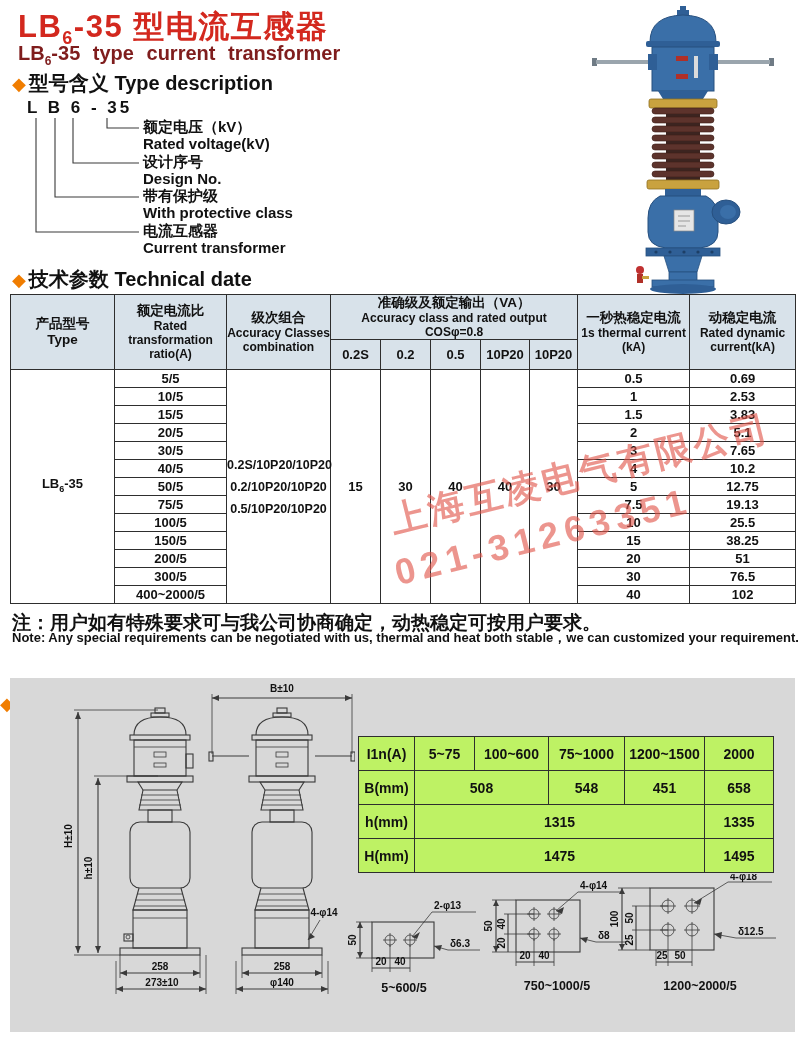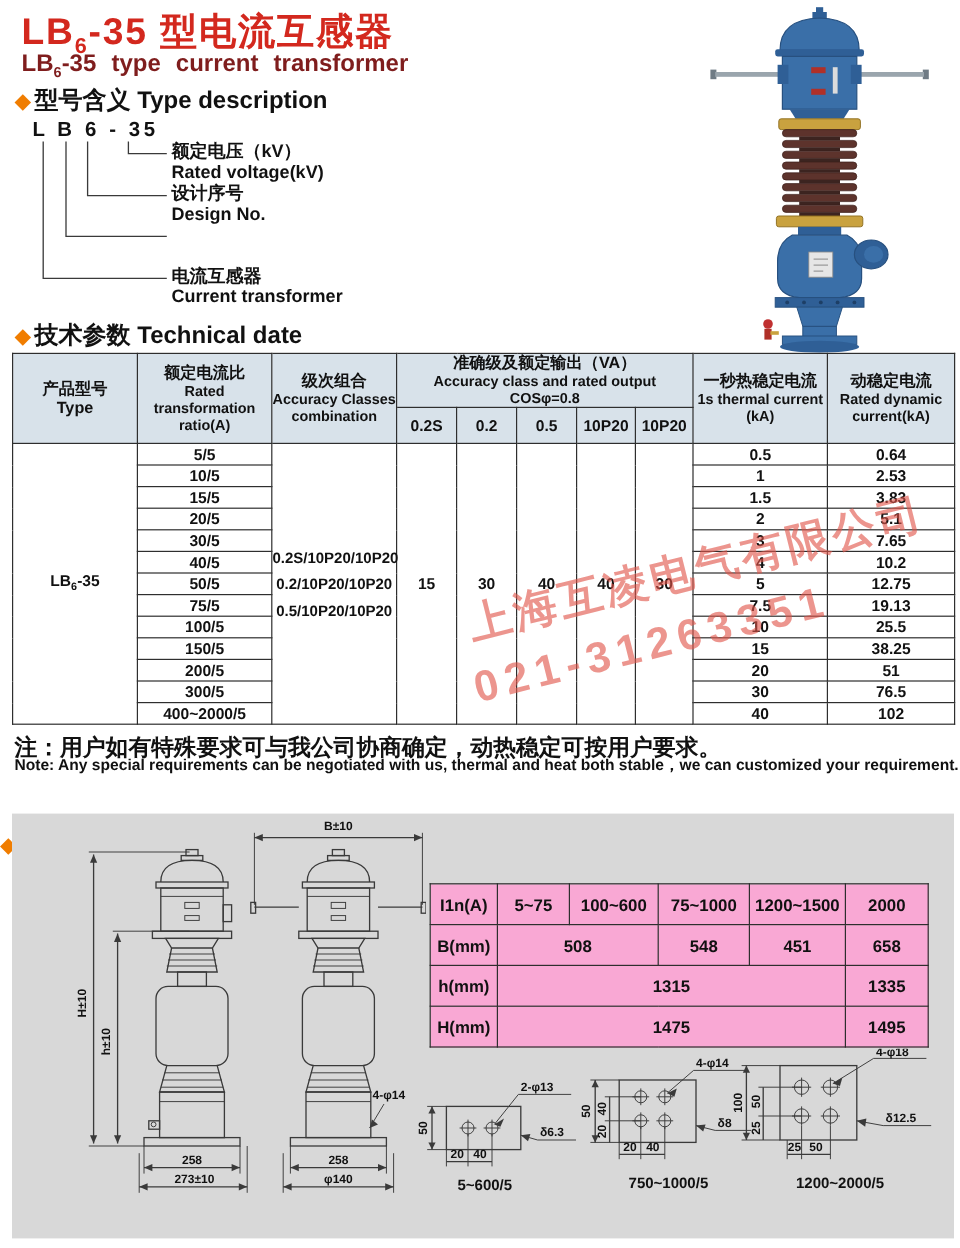--- a/index.html
+++ b/index.html
@@ -49,21 +49,21 @@
   .panel { position:absolute; left:10px; top:678px; width:785px; height:354px; background:#d8d8d8; }
   .panel svg { position:absolute; }
   .dline { stroke:#3a3a3a; stroke-width:1.1; fill:none; }
   .thin  { stroke:#3a3a3a; stroke-width:0.8; fill:none; }
   .dimtxt { font-size:10px; font-weight:bold; fill:#111; }
   .captxt { font-size:12.5px; font-weight:bold; fill:#111; }
   .arr { fill:#3a3a3a; }
 
   
   .dimtbl { position:absolute; left:348px; top:58px; border-collapse:collapse; table-layout:fixed; width:415px; }
-  .dimtbl td { border:1.5px solid #2e2e2e; background:#f9a8d4; text-align:center; vertical-align:middle;
+  .dimtbl td { border:1.5px solid #2e2e2e; background:#bef264; text-align:center; vertical-align:middle;
                font-size:14px; font-weight:bold; color:#111; height:34px; }
 
   
   .photo { position:absolute; left:578px; top:4px; }
 </style>
 </head>
 <body>
 
 <div class="page">
 
@@ -155,20 +155,24 @@
       <path class="dline" d="M40,20 V99 H124"></path>
       <path class="dline" d="M21,20 V134 H124"></path>
     </svg>
     <div class="tlabel" style="top:20px;">
         <div class="cn">额定电压（kV）</div>
         <div class="en">Rated voltage(kV)</div>
       </div>
     <div class="tlabel" style="top:55px;">
         <div class="cn">设计序号</div>
         <div class="en">Design No.</div>
+      </div>
+    <div class="tlabel" style="top:89px;">
+        <div class="cn">带有保护级</div>
+        <div class="en">With protective class</div>
       </div>
     <div class="tlabel" style="top:124px;">
         <div class="cn">电流互感器</div>
         <div class="en">Current transformer</div>
       </div>
   </div>
 
   <div class="sec-head" style="left:12px; top:266px;">
     <span class="diamond">◆</span><span>技术参数 Technical date</span>
   </div>
@@ -229,21 +233,21 @@
         <div>0.2S/10P20/10P20</div>
             <div>0.2/10P20/10P20</div>
             <div>0.5/10P20/10P20</div>
       </td>
       <td rowspan="13">15</td>
       <td rowspan="13">30</td>
       <td rowspan="13">40</td>
       <td rowspan="13">40</td>
       <td rowspan="13">30</td>
       <td>0.5</td>
-      <td>0.64</td>
+      <td>0.69</td>
     </tr>
     <tr>
           <td>10/5</td>
           <td>1</td>
           <td>2.53</td>
         </tr>
     <tr>
           <td>15/5</td>
           <td>1.5</td>
           <td>3.83</td>

